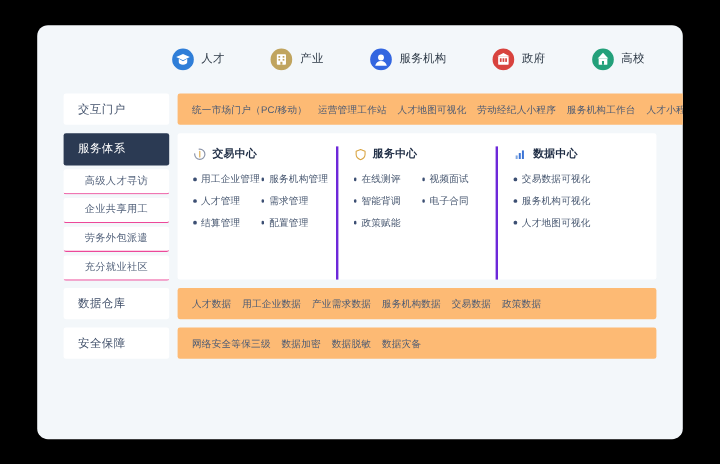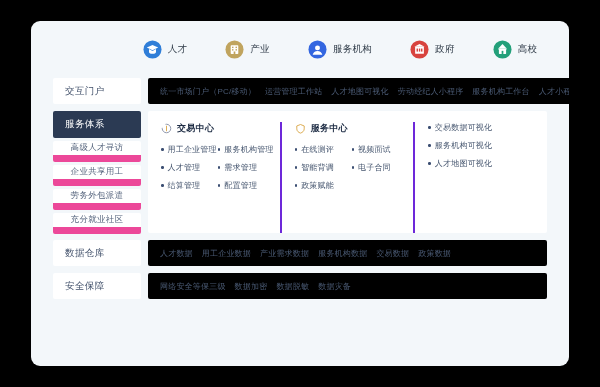--- a/index.html
+++ b/index.html
@@ -91,21 +91,21 @@
     align-items: center;
     padding-left: 12px;
     font-size: 9.5px;
     color: #41506a;
     letter-spacing: .4px;
   }
 
   .main-cell {
     flex: 1 1 auto;
     margin-left: 7px;
-    background: #000000;
+    background: #fdba74;
     border-radius: 2px;
     display: flex;
     padding: 0 12px;
   }
 
   
   .row-portal { height: 26px; }
   .chips {
     display: flex;
     align-items: center;
@@ -143,21 +143,21 @@
   .side-sub {
     height: 21px;
     background: #ffffff;
     border-radius: 2px;
     display: flex;
     align-items: center;
     justify-content: center;
     font-size: 8.5px;
     color: #54637c;
     letter-spacing: .3px;
-    border-bottom: 7px solid #ec4899;
+    border-bottom: 1px solid #ec4899;
   }
 
   .cards {
     flex: 1 1 auto;
     margin-left: 7px;
     height: 122px;
     background: #ffffff;
     border-radius: 2px;
     display: flex;
     padding: 11px 0 0 0;
@@ -398,20 +398,28 @@
                   <span>电子合同</span>
                 </span>
               <span class="c-item">
                   <i class="dot"></i>
                   <span>政策赋能</span>
                 </span>
             </div>
           </div>
 
           <div class="card">
+            <div class="card-head">
+              <svg class="card-icon" viewBox="0 0 16 16">
+                <rect x="2.5" y="9.5" width="2.4" height="4.3" fill="#7fa6e0"></rect>
+                <rect x="6.3" y="6.6" width="2.4" height="7.2" fill="#3b74d6"></rect>
+                <rect x="10.1" y="3.4" width="2.4" height="10.4" fill="#3b74d6"></rect>
+              </svg>
+              <span class="card-title">数据中心</span>
+            </div>
             <div class="card-items one-col">
               <span class="c-item">
                   <i class="dot"></i>
                   <span>交易数据可视化</span>
                 </span>
               <span class="c-item">
                   <i class="dot"></i>
                   <span>服务机构可视化</span>
                 </span>
               <span class="c-item">

